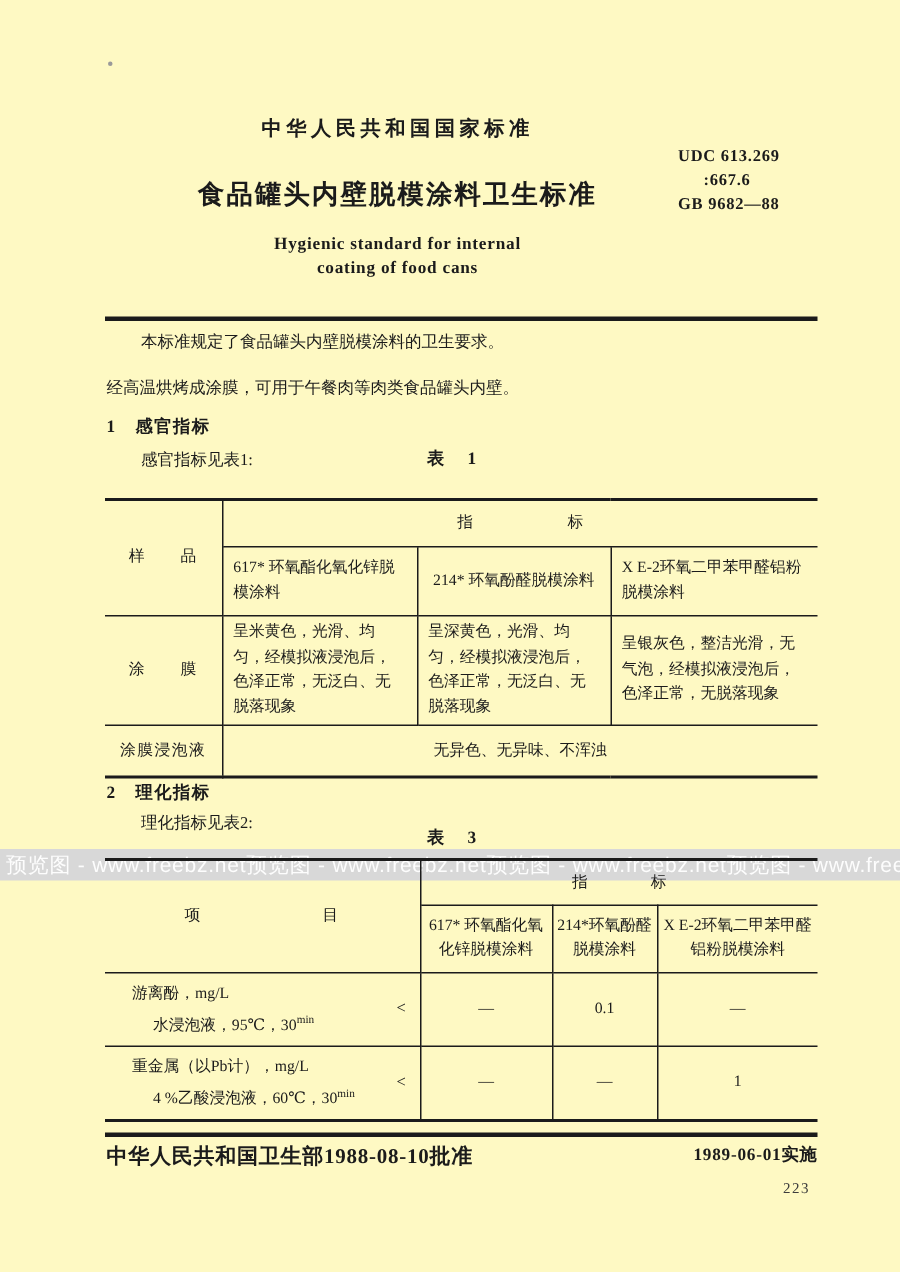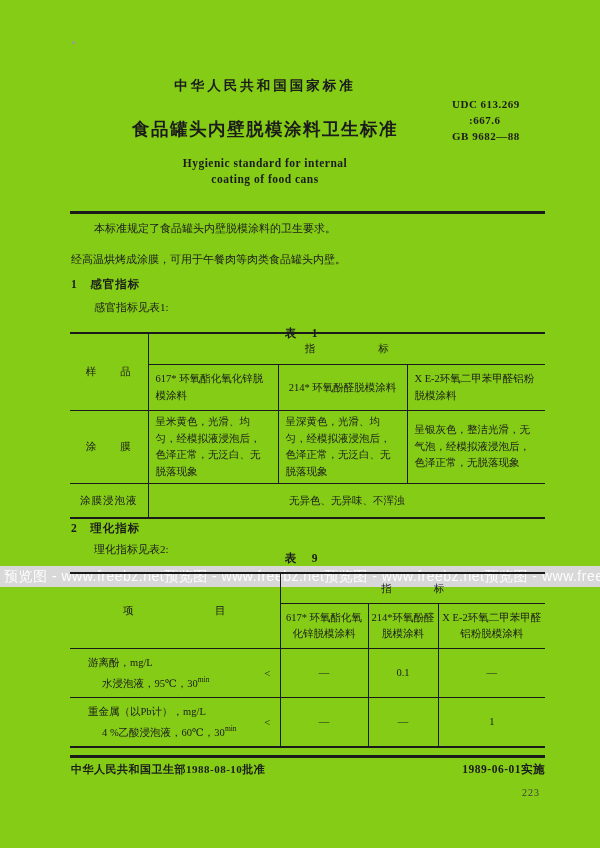--- a/index.html
+++ b/index.html
@@ -1,16 +1,16 @@
 <!DOCTYPE html>
 <html><head>
 <meta charset="utf-8">
 <style>
   html,body{margin:0;padding:0;background:#fff;}
-  .page{position:relative;width:600px;height:848px;background:#84cc16;overflow:hidden;
+  .page{position:relative;width:600px;height:848px;background:#fef9c3;overflow:hidden;
         font-family:"Liberation Serif","DejaVu Serif",serif;color:#1b1b1b;}
   .abs{position:absolute;}
 
   
   .nat-label{left:110px;top:77px;width:310px;font-size:13.5px;font-weight:bold;letter-spacing:3px;text-align:center;}
   .doc-title{left:85px;top:117px;width:360px;font-size:17.5px;font-weight:bold;letter-spacing:1.5px;text-align:center;}
   .en-title{left:110px;top:155px;width:310px;font-size:11.5px;font-weight:bold;line-height:16px;text-align:center;letter-spacing:0.5px;}
   .udc{left:452px;top:96px;width:100px;font-size:11px;font-weight:bold;line-height:16px;letter-spacing:0.5px;}
   .udc .l2{padding-left:17px;}
 
@@ -49,21 +49,21 @@
   .rel{position:absolute;right:9px;top:50%;transform:translateY(-50%);font-size:11px;}
 
   
   .wm-band{left:0;top:566px;width:600px;height:21px;background:#d8d8d8;z-index:1;
            display:flex;align-items:center;justify-content:space-between;padding:0 4px;box-sizing:border-box;}
   .wm-band span{font-family:"Liberation Sans","DejaVu Sans",sans-serif;font-size:14px;color:rgba(255,255,255,0.95);
                 letter-spacing:0.5px;white-space:nowrap;}
 
   
   .rule-bottom{left:70px;top:755px;width:475px;height:2.5px;background:#1b1b1b;}
-  .foot-left{left:71px;top:762px;font-size:11px;font-weight:bold;letter-spacing:0.5px;white-space:nowrap;}
+  .foot-left{left:71px;top:762px;font-size:14px;font-weight:bold;letter-spacing:0.5px;white-space:nowrap;}
   .foot-right{left:420px;top:762px;width:125px;text-align:right;font-size:11.5px;font-weight:bold;letter-spacing:0.5px;white-space:nowrap;}
   .page-num{left:470px;top:787px;width:70px;text-align:right;font-size:10px;color:#3c3c3c;letter-spacing:1px;}
 </style>
 </head>
 <body>
 
 <div class="page">
 
   <div class="abs speck"></div>
 
@@ -79,21 +79,21 @@
     <div class="l3">GB 9682—88</div>
   </div>
 
   <div class="abs rule-top"></div>
 
   <div class="abs body-line" style="left:94px;top:221px;">本标准规定了食品罐头内壁脱模涂料的卫生要求。</div>
   <div class="abs body-line" style="left:71px;top:252px;">经高温烘烤成涂膜，可用于午餐肉等肉类食品罐头内壁。</div>
 
   <div class="abs sec-head" style="left:71px;top:277px;">1　感官指标</div>
   <div class="abs body-line" style="left:94px;top:300px;">感官指标见表1:</div>
-  <div class="abs tbl-caption" style="left:252px;top:326px;">表　1</div>
+  <div class="abs tbl-caption" style="left:252px;top:298px;">表　1</div>
 
   <table class="t1">
     <colgroup>
         <col style="width:78px">
         <col style="width:130px">
         <col style="width:129px">
         <col style="width:138px">
       </colgroup>
     <tbody>
         <tr class="rA">
@@ -113,21 +113,21 @@
     </tr>
     <tr class="rD">
       <td class="lbl">涂膜浸泡液</td>
       <td class="val" colspan="3">无异色、无异味、不浑浊</td>
     </tr>
   </tbody>
     </table>
 
   <div class="abs sec-head" style="left:71px;top:521px;">2　理化指标</div>
   <div class="abs body-line" style="left:94px;top:542px;">理化指标见表2:</div>
-  <div class="abs tbl-caption" style="left:252px;top:551px;">表　9</div>
+  <div class="abs tbl-caption" style="left:252px;top:551px;">表　3</div>
 
   <div class="abs wm-band">
     <span>预览图 - www.freebz.net</span>
     <span>预览图 - www.freebz.net</span>
     <span>预览图 - www.freebz.net</span>
     <span>预览图 - www.freebz.net</span>
   </div>
 
   <table class="t2">
     <colgroup>

